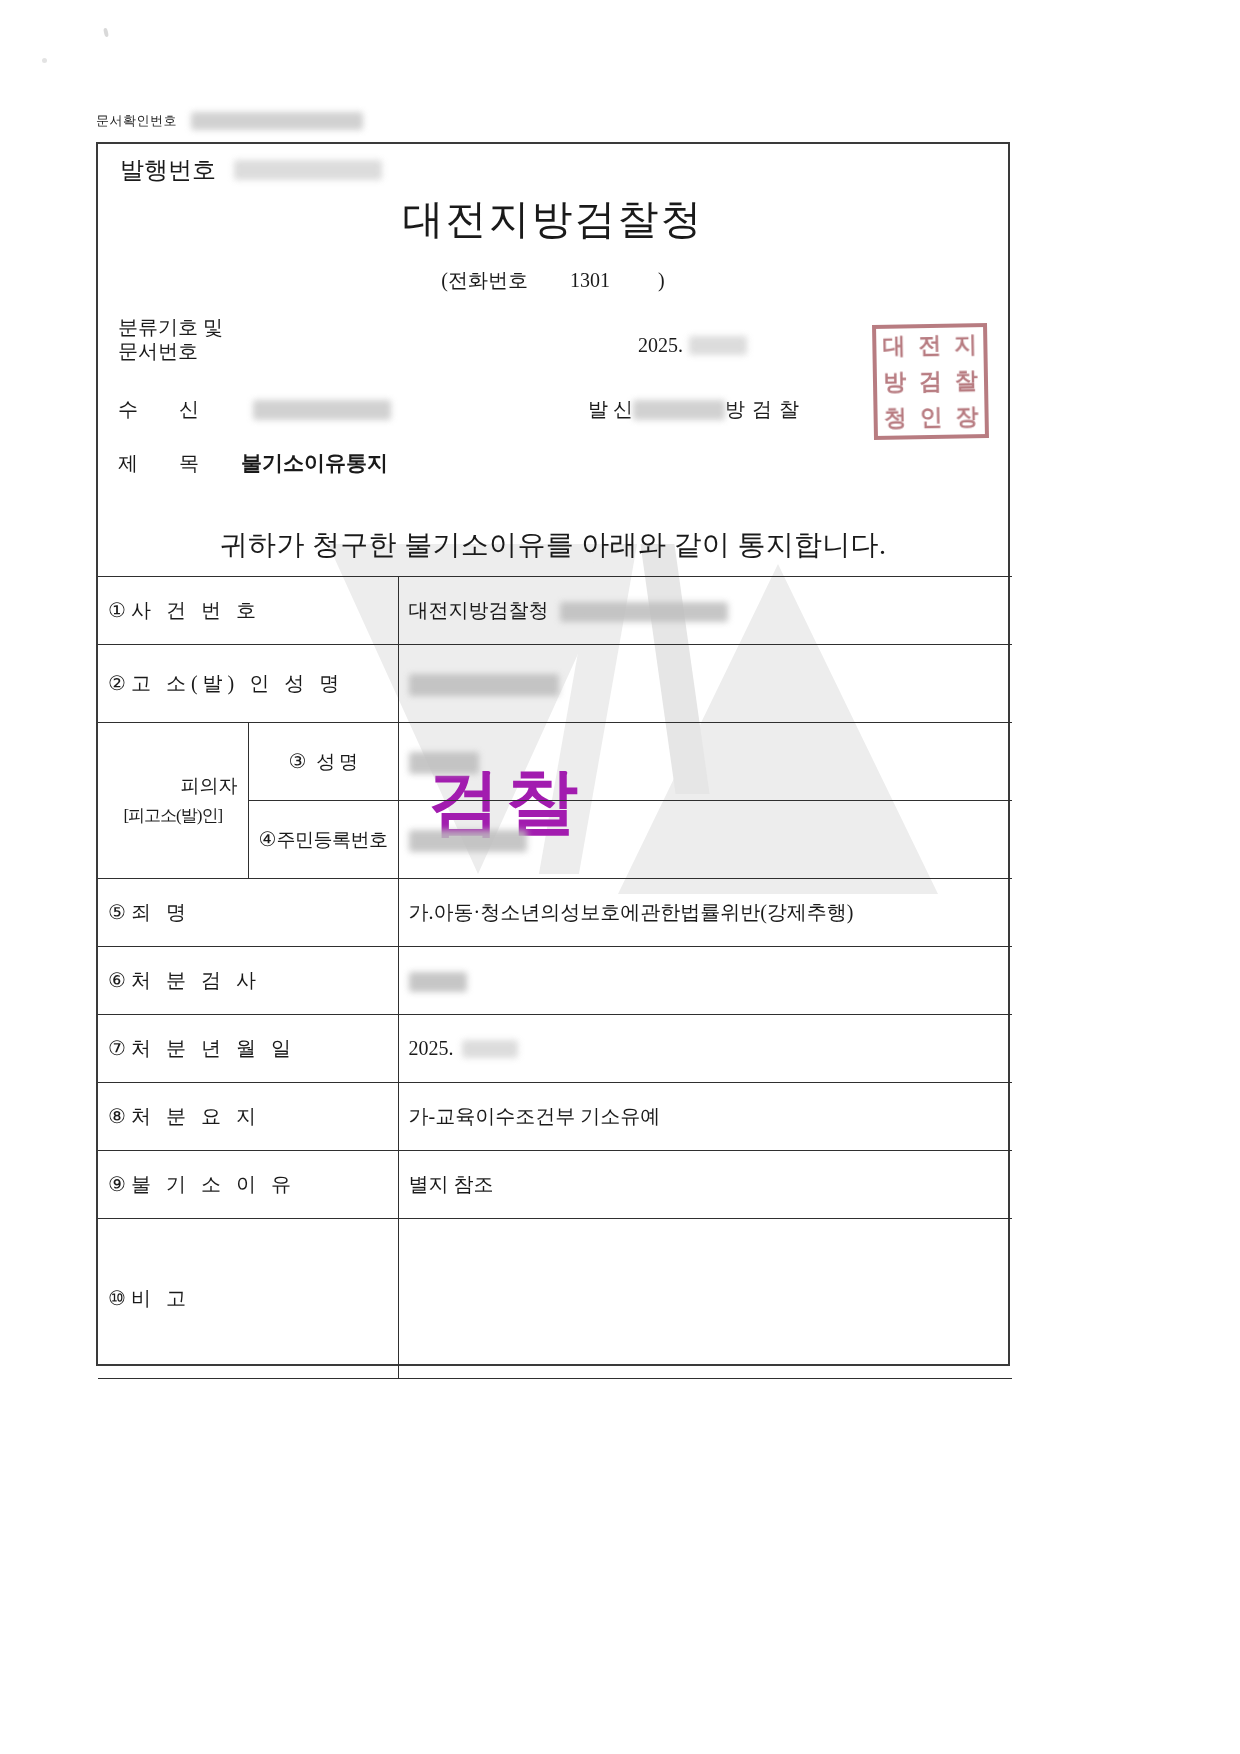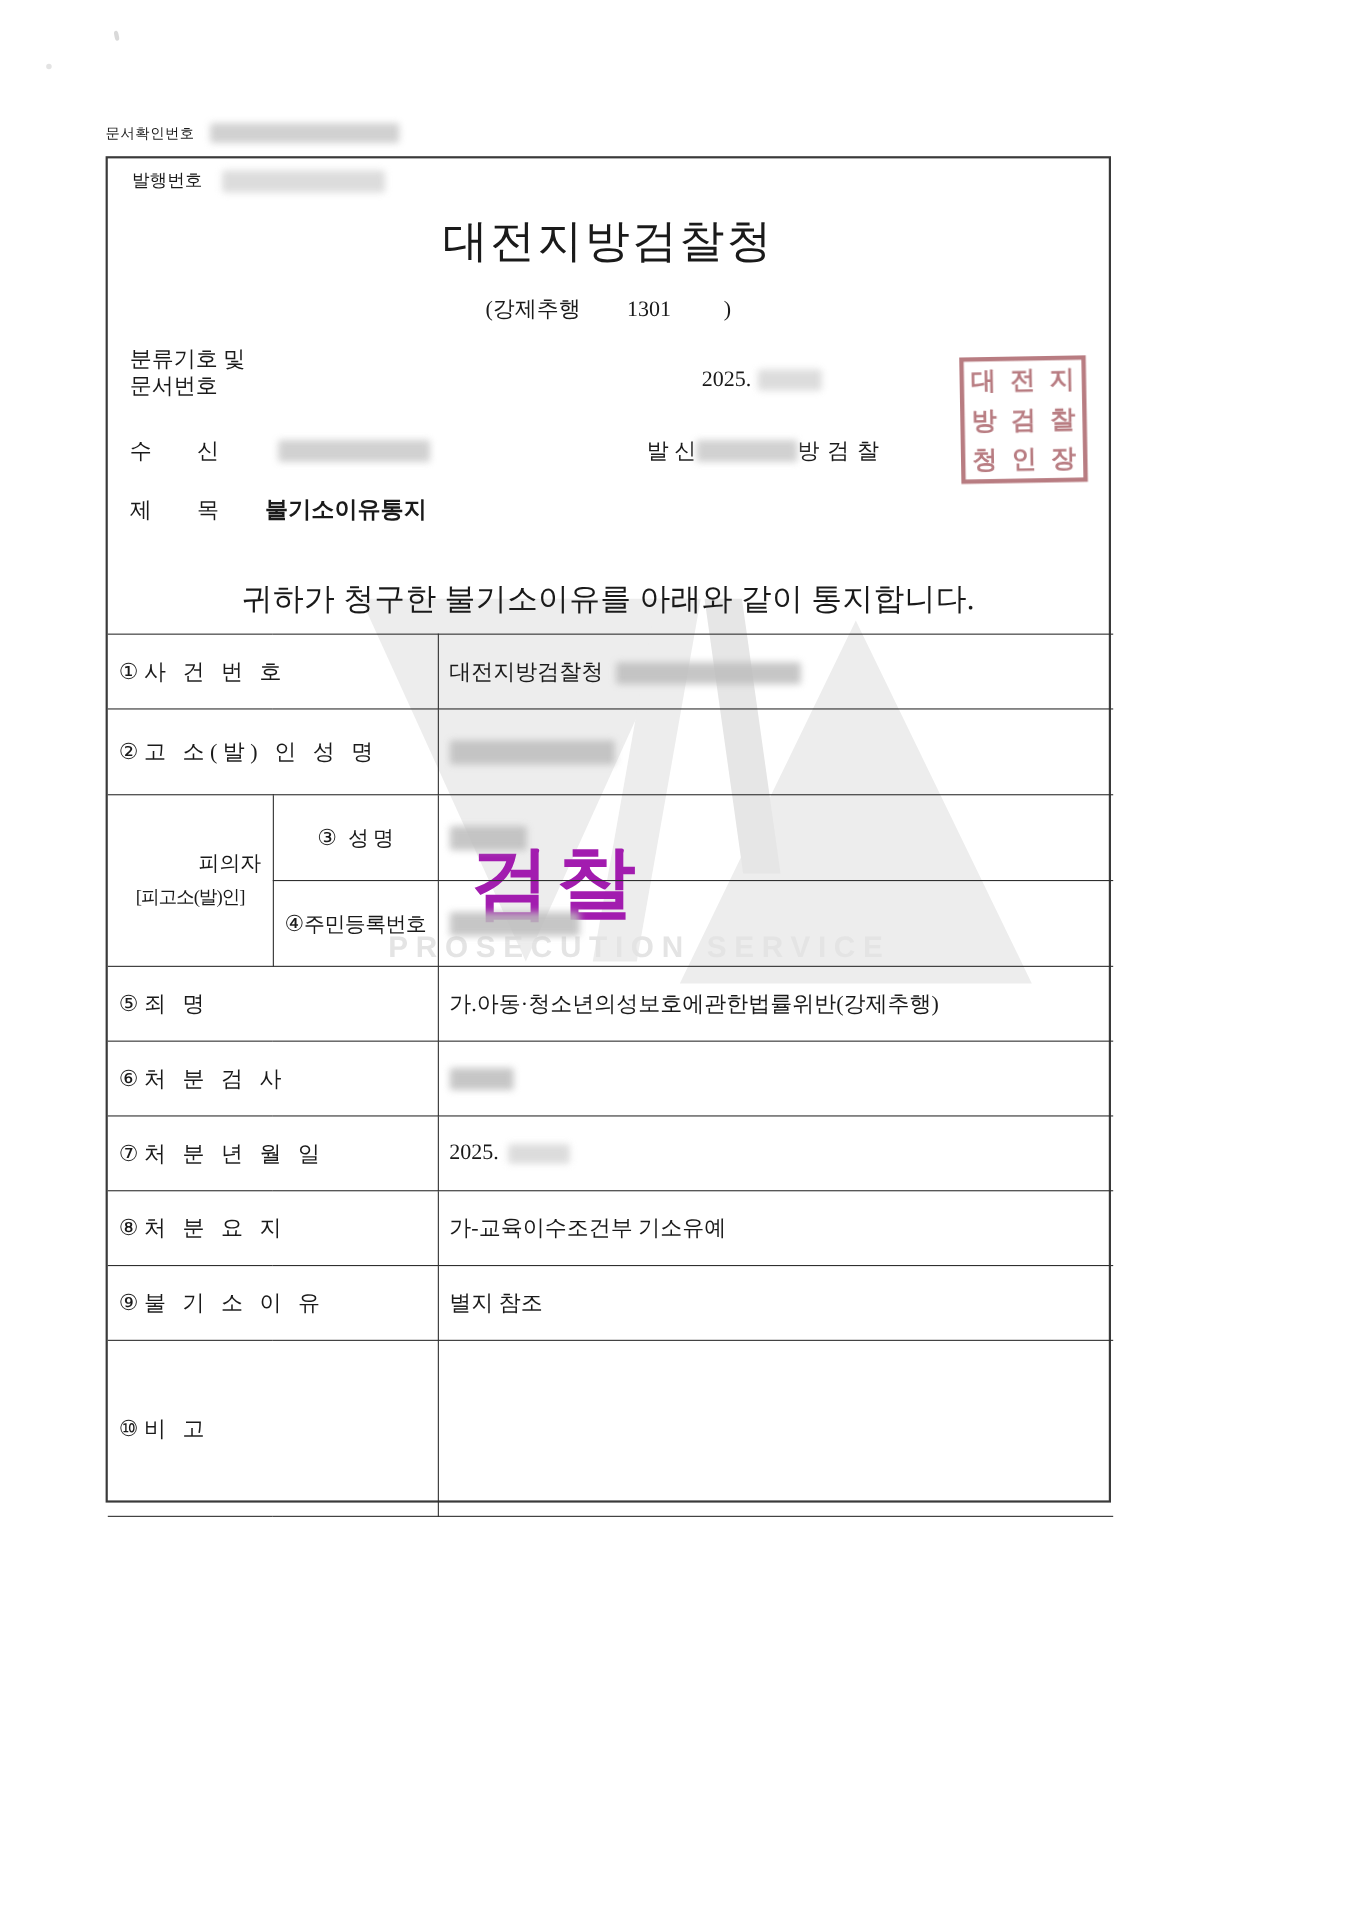--- a/index.html
+++ b/index.html
@@ -105,21 +105,21 @@
     opacity: .85;
   }
   .redact.light { background: #d6d6d6; }
   .redact.dark  { background: #bdbdbd; }
 
   
   .issue-no {
     position: absolute;
     left: 22px; top: 10px;
     display: flex; align-items: center; gap: 18px;
-    font-size: 16px;
+    font-size: 24px;
     white-space: nowrap;
   }
 
   
   .org-title {
     position: absolute;
     left: 0; right: 0; top: 48px;
     text-align: center;
     font-size: 41px;
     letter-spacing: 2px;
@@ -264,34 +264,33 @@
 </div>
 
 <div class="frame">
 
   <div class="watermark">
     <div class="wm-shape wm-v"></div>
     <div class="wm-shape wm-a"></div>
     <div class="wm-shape wm-bar1"></div>
     <div class="wm-shape wm-bar2"></div>
     <div class="wm-text-ko">검찰</div>
-    <div class="wm-text-en">PROSECUTION SERVICE</div>
   </div>
 
   <div class="frame-inner">
 
     <div class="issue-no">
       <span>발행번호</span>
       <span class="redact light" style="width:148px;height:20px;"></span>
     </div>
 
     <div class="org-title">대전지방검찰청</div>
 
     <div class="phone-line">
-      <span>(강제추행</span><span class="gap-a"></span><span>1301</span><span class="gap-b"></span><span>)</span>
+      <span>(전화번호</span><span class="gap-a"></span><span>1301</span><span class="gap-b"></span><span>)</span>
     </div>
 
     <div class="class-block">
       <div>분류기호 및</div>
       <div class="l2">문서번호</div>
     </div>
     <div class="doc-date">
       <span>2025.</span>
       <span class="redact light" style="width:58px;height:19px;"></span>
     </div>

